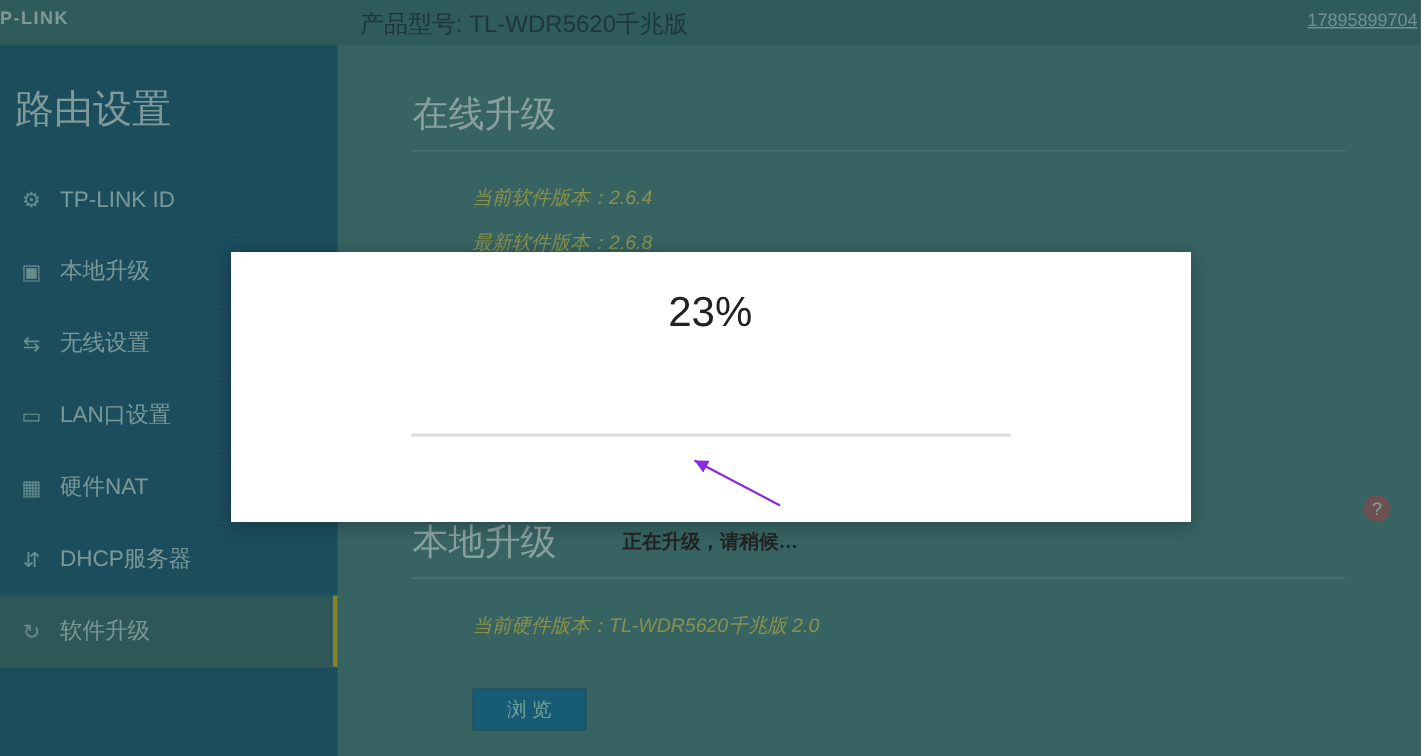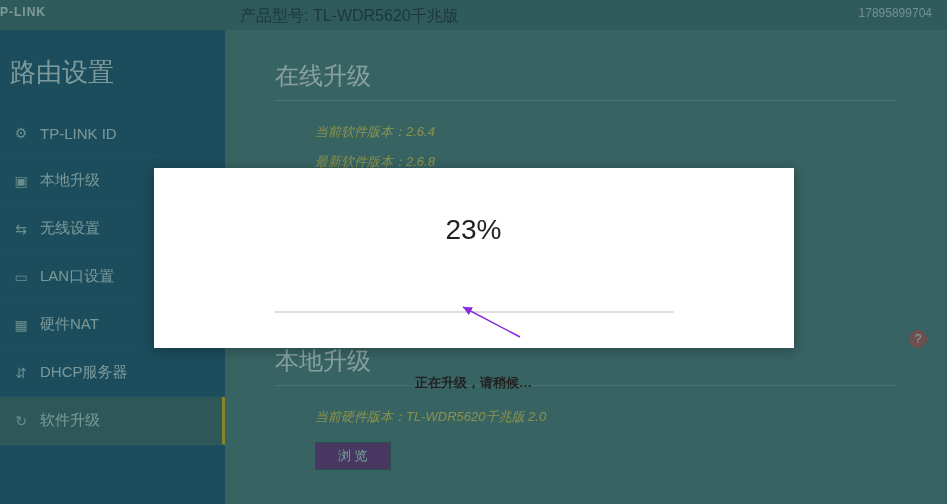--- a/index.html
+++ b/index.html
@@ -35,23 +35,24 @@
     }
     .model {
       position: absolute;
       top: 6px; left: 240px;
       color: #0f172a;
       font-size: 16px;
       z-index: 2;
     }
     .phone {
       position: absolute;
-      top: 6px; right: 15px;
+      top: 6px; right: 2px;
       color: #cde;
       font-size: 12px;
+      text-decoration: underline;
       z-index: 2;
     }
     .sidebar {
       position: absolute;
       top: 30px; left: 0;
       width: 225px;
       bottom: 0;
       background: #0c4a6e;
       z-index: 2;
     }
@@ -95,26 +96,26 @@
       padding: 10px 0 8px;
       border-bottom: 1px solid rgba(255,255,255,0.25);
       margin-bottom: 18px;
     }
     .kv { font-size: 13px; color: #fde047; padding: 4px 0 4px 40px; font-style: italic; }
     .kv2 { margin-top: 4px; }
     .local-section { margin-top: 160px; }
     .browse-btn {
       display: inline-block;
       padding: 4px 22px;
-      background: #701a75;
+      background: #0369a1;
       border: 1px solid #2a5050;
       color: #cfe;
       font-size: 13px;
       margin-left: 40px;
-      margin-top: 12px;
+      margin-top: 29px;
     }
     .help-icon {
       position: absolute;
       right: 20px;
       top: 330px;
       width: 18px; height: 18px;
       border-radius: 50%;
       background: #c05050;
       color: #fff;
       font-size: 12px;
@@ -130,21 +131,21 @@
       left: 50%;
       transform: translateX(-50%);
       width: 640px;
       height: 180px;
       background: #fff;
       z-index: 10;
       box-shadow: 0 2px 12px rgba(0,0,0,0.3);
       display: flex;
       flex-direction: column;
       align-items: center;
-      padding-top: 46px;
+      padding-top: 24px;
       gap: 47px;
     }
     .percent {
       font-size: 28px;
       color: #222;
       font-weight: 300;
     }
     .progress-track {
       width: 400px;
       height: 12px;

